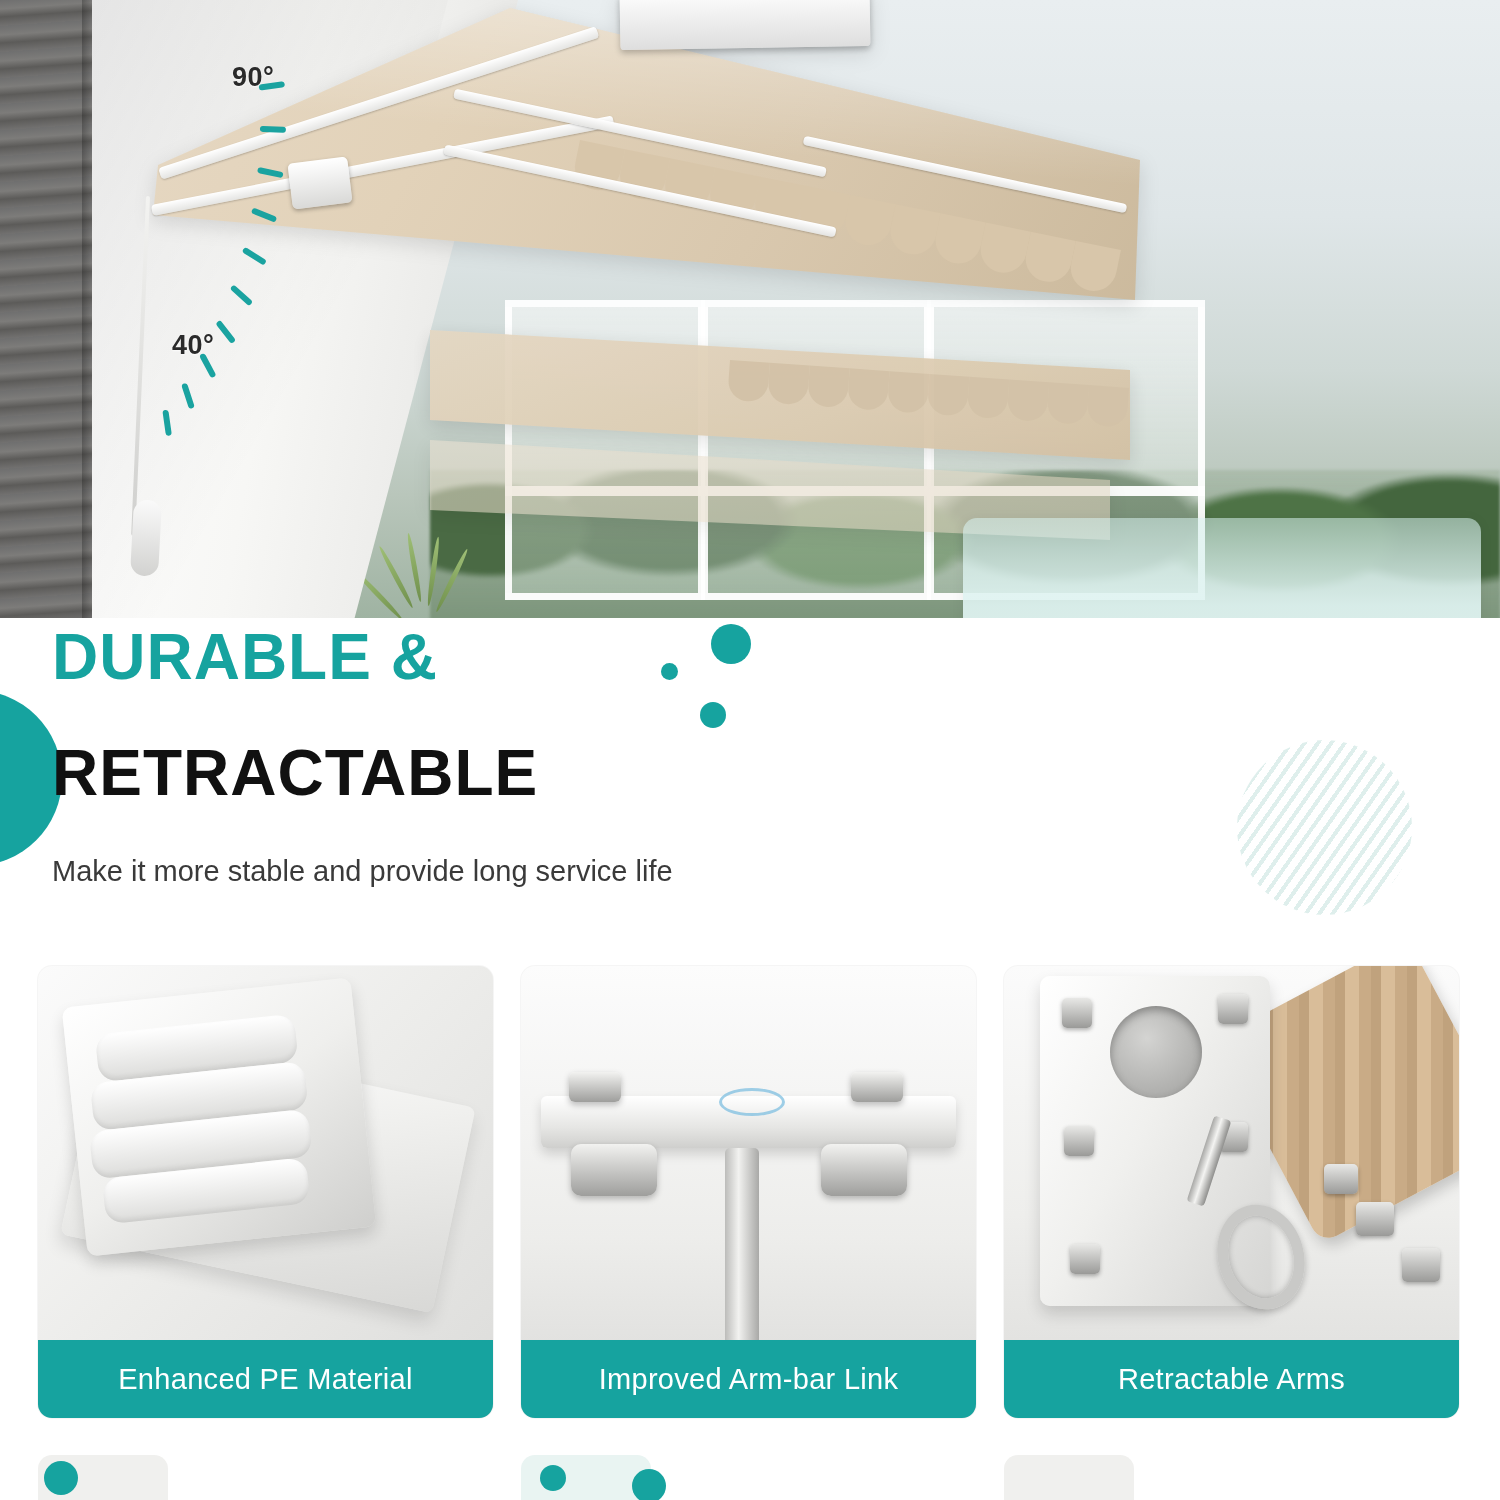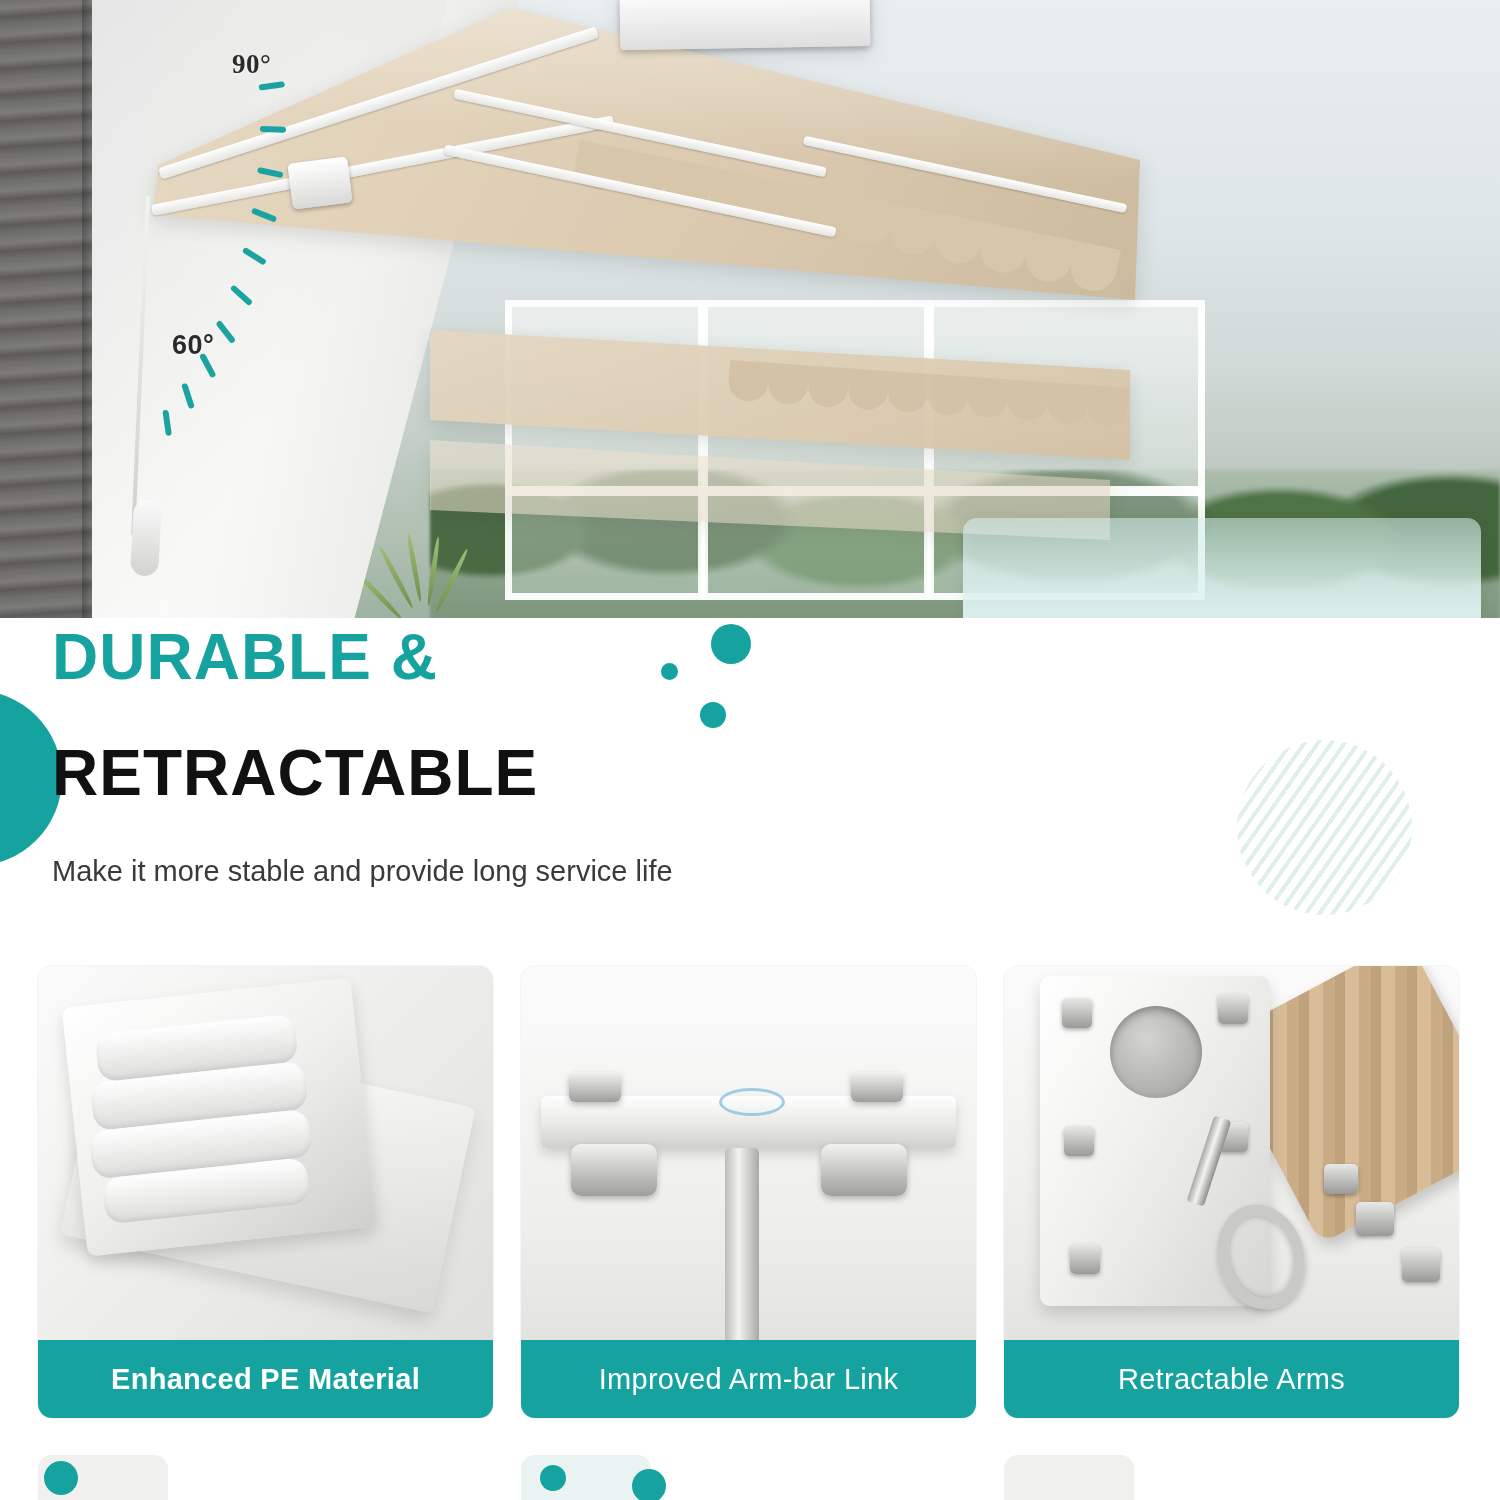--- a/index.html
+++ b/index.html
@@ -210,21 +210,21 @@
     transform-origin: -110px 3px;
   }
   .angle-label {
     position: absolute;
     color: #2a2a2a;
     font-size: 27px;
     font-weight: 600;
     letter-spacing: 0.5px;
     text-shadow: 0 1px 2px rgba(255,255,255,0.8);
   }
-  .angle-90 { left: 232px; top: 49px; font-family: Liberation Serif, serif; }
+  .angle-90 { left: 232px; top: 62px; }
   .angle-40 { left: 172px; top: 330px; }
 
   
   .callout {
     position: absolute;
     left: 963px; top: 518px; width: 518px; height: 232px;
     background: linear-gradient(180deg, rgba(214,240,238,0.55) 0%, rgba(223,243,241,0.92) 38%, #e2f4f2 100%);
     border-radius: 14px;
     box-shadow: 0 2px 14px rgba(0,0,0,0.06);
   }
@@ -305,21 +305,21 @@
     left: 0; top: 966px; width: 1500px; height: 456px;
   }
   .card {
     position: absolute;
     width: 455px; height: 452px;
     border-radius: 14px;
     overflow: hidden;
     background: #f2f2f0;
     box-shadow: 0 0 0 1px rgba(0,0,0,0.04);
   }
-  .card-1 { left: 38px; font-weight: bold; }
+  .card-1 { left: 38px; }
   .card-2 { left: 521px; }
   .card-3 { left: 1004px; }
   .card-photo {
     position: absolute;
     left: 0; top: 0; width: 100%; height: 452px;
   }
   .card-caption {
     position: absolute;
     left: 0; bottom: 0; width: 100%; height: 78px;
     background: #16a39f;
@@ -521,21 +521,21 @@
     <div class="dash" style="left:140px; top:84px;  transform: rotate(12deg);"></div>
     <div class="dash" style="left:140px; top:106px; transform: rotate(22deg);"></div>
     <div class="dash" style="left:140px; top:128px; transform: rotate(32deg);"></div>
     <div class="dash" style="left:140px; top:150px; transform: rotate(42deg);"></div>
     <div class="dash" style="left:140px; top:172px; transform: rotate(52deg);"></div>
     <div class="dash" style="left:140px; top:194px; transform: rotate(62deg);"></div>
     <div class="dash" style="left:140px; top:216px; transform: rotate(72deg);"></div>
     <div class="dash" style="left:140px; top:238px; transform: rotate(82deg);"></div>
   </div>
   <div class="angle-label angle-90">90°</div>
-  <div class="angle-label angle-40">60°</div>
+  <div class="angle-label angle-40">40°</div>
 </div>
 
 <div class="callout">
   <div class="callout-sub">
     <span>The Awnings 40-90 Angle</span><br>
     <span>can be Adjusted Freely</span>
   </div>
 </div>
 
 <div class="content"></div>

